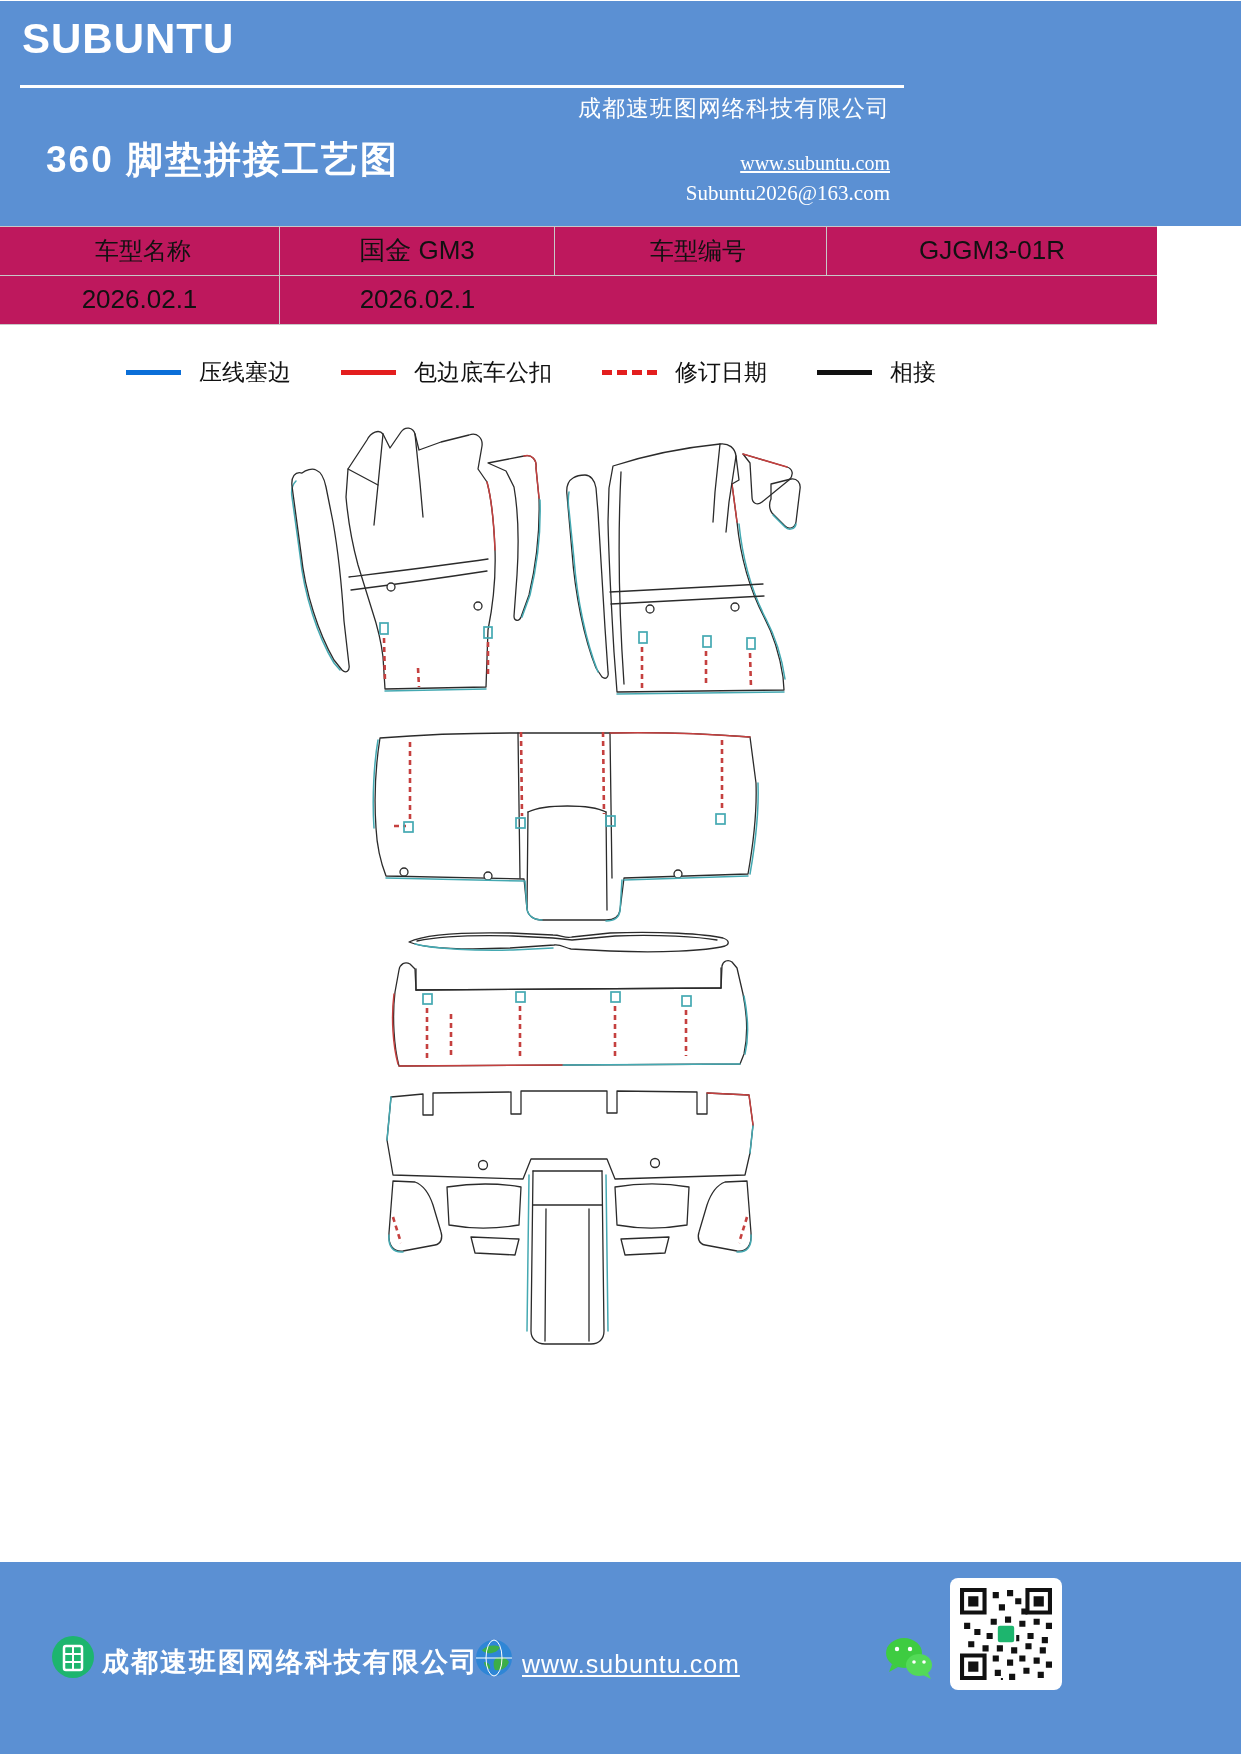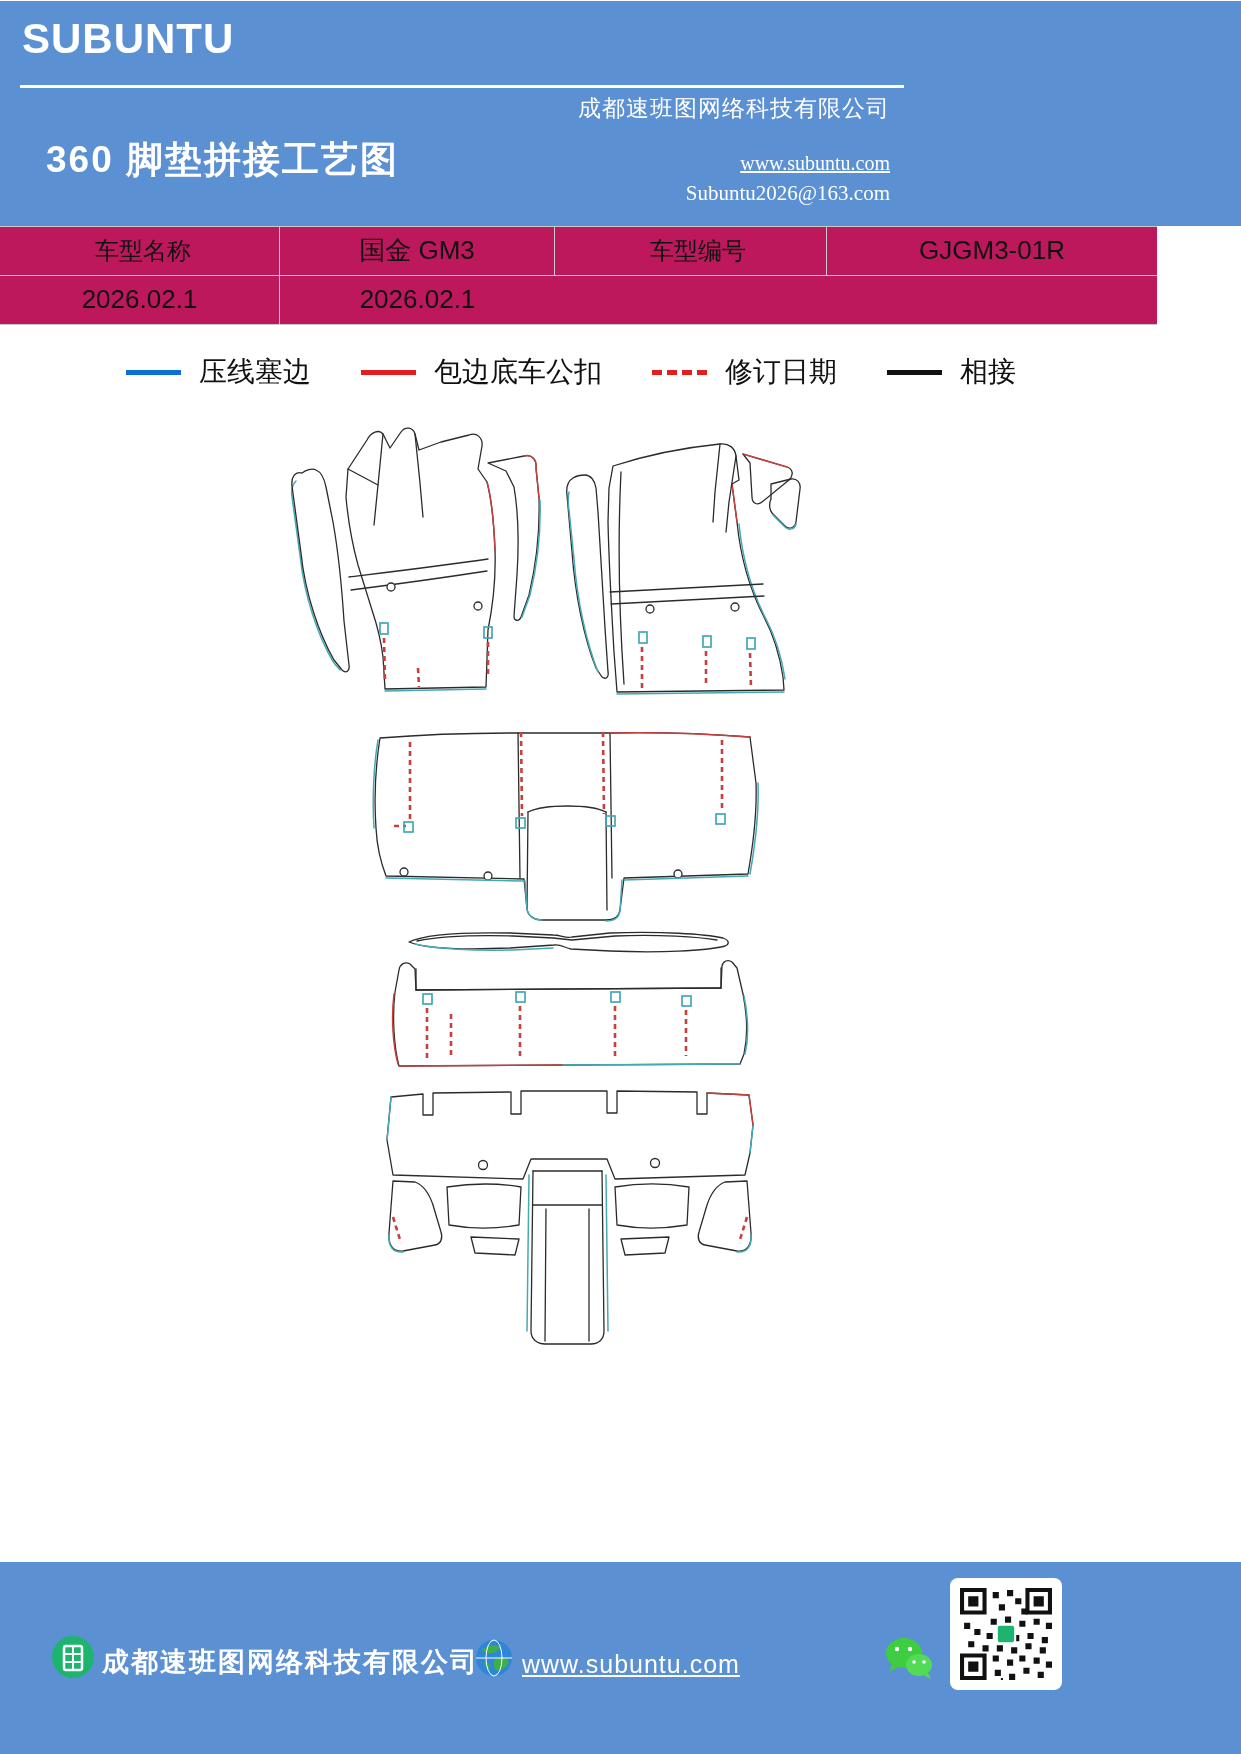--- a/index.html
+++ b/index.html
@@ -28,21 +28,21 @@
   .cell.last{border-right:none;}
   .cell.rtop{border-bottom:1px solid var(--table-border);}
   .cell.label{padding-left:95px;}
   .cell.value{justify-content:center;font-size:26px;}
 
   
   .legend{position:absolute;top:352px;left:0;width:1241px;height:40px;display:flex;align-items:center;
           padding-left:126px;box-sizing:border-box;}
   .legend-item{display:flex;align-items:center;margin-right:50px;}
   .swatch{display:inline-block;width:55px;height:5px;margin-right:18px;}
-  .legend-label{font-size:28px;color:#111;}
+  .legend-label{font-size:23px;color:#111;}
 
   
   .drawings{position:absolute;top:410px;left:0;width:1241px;height:960px;}
   .k{fill:none;stroke:var(--draw-black);stroke-width:1.3;stroke-linejoin:round;stroke-linecap:round;}
   .t{fill:none;stroke:var(--draw-teal);stroke-width:1.5;stroke-linejoin:round;stroke-linecap:round;}
   .r{fill:none;stroke:var(--draw-red);stroke-width:1.5;stroke-linejoin:round;stroke-linecap:round;}
   .rd{fill:none;stroke:var(--draw-red);stroke-width:2.6;stroke-dasharray:5 4;stroke-linecap:butt;}
   .cir{fill:#fff;stroke:var(--draw-black);stroke-width:1.3;}
   .sq{fill:none;stroke:var(--draw-teal);stroke-width:1.7;}
 

